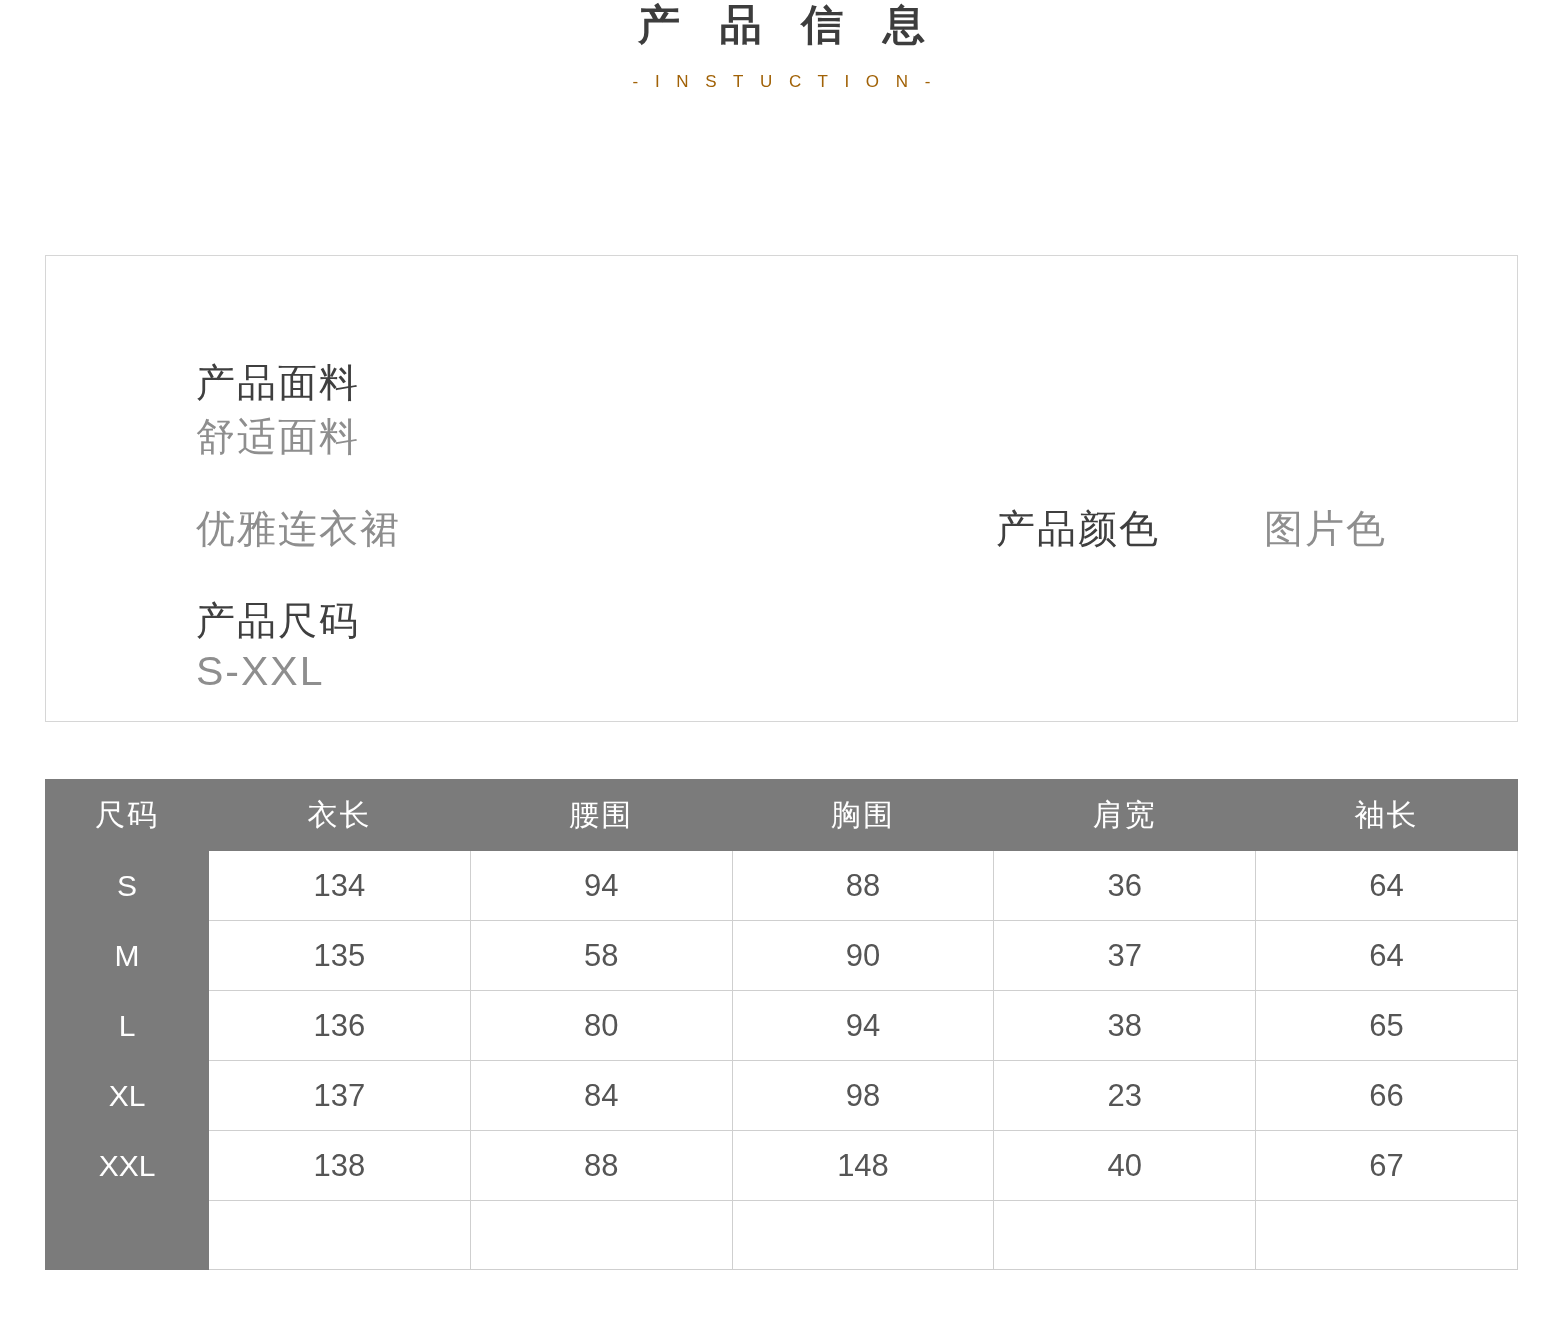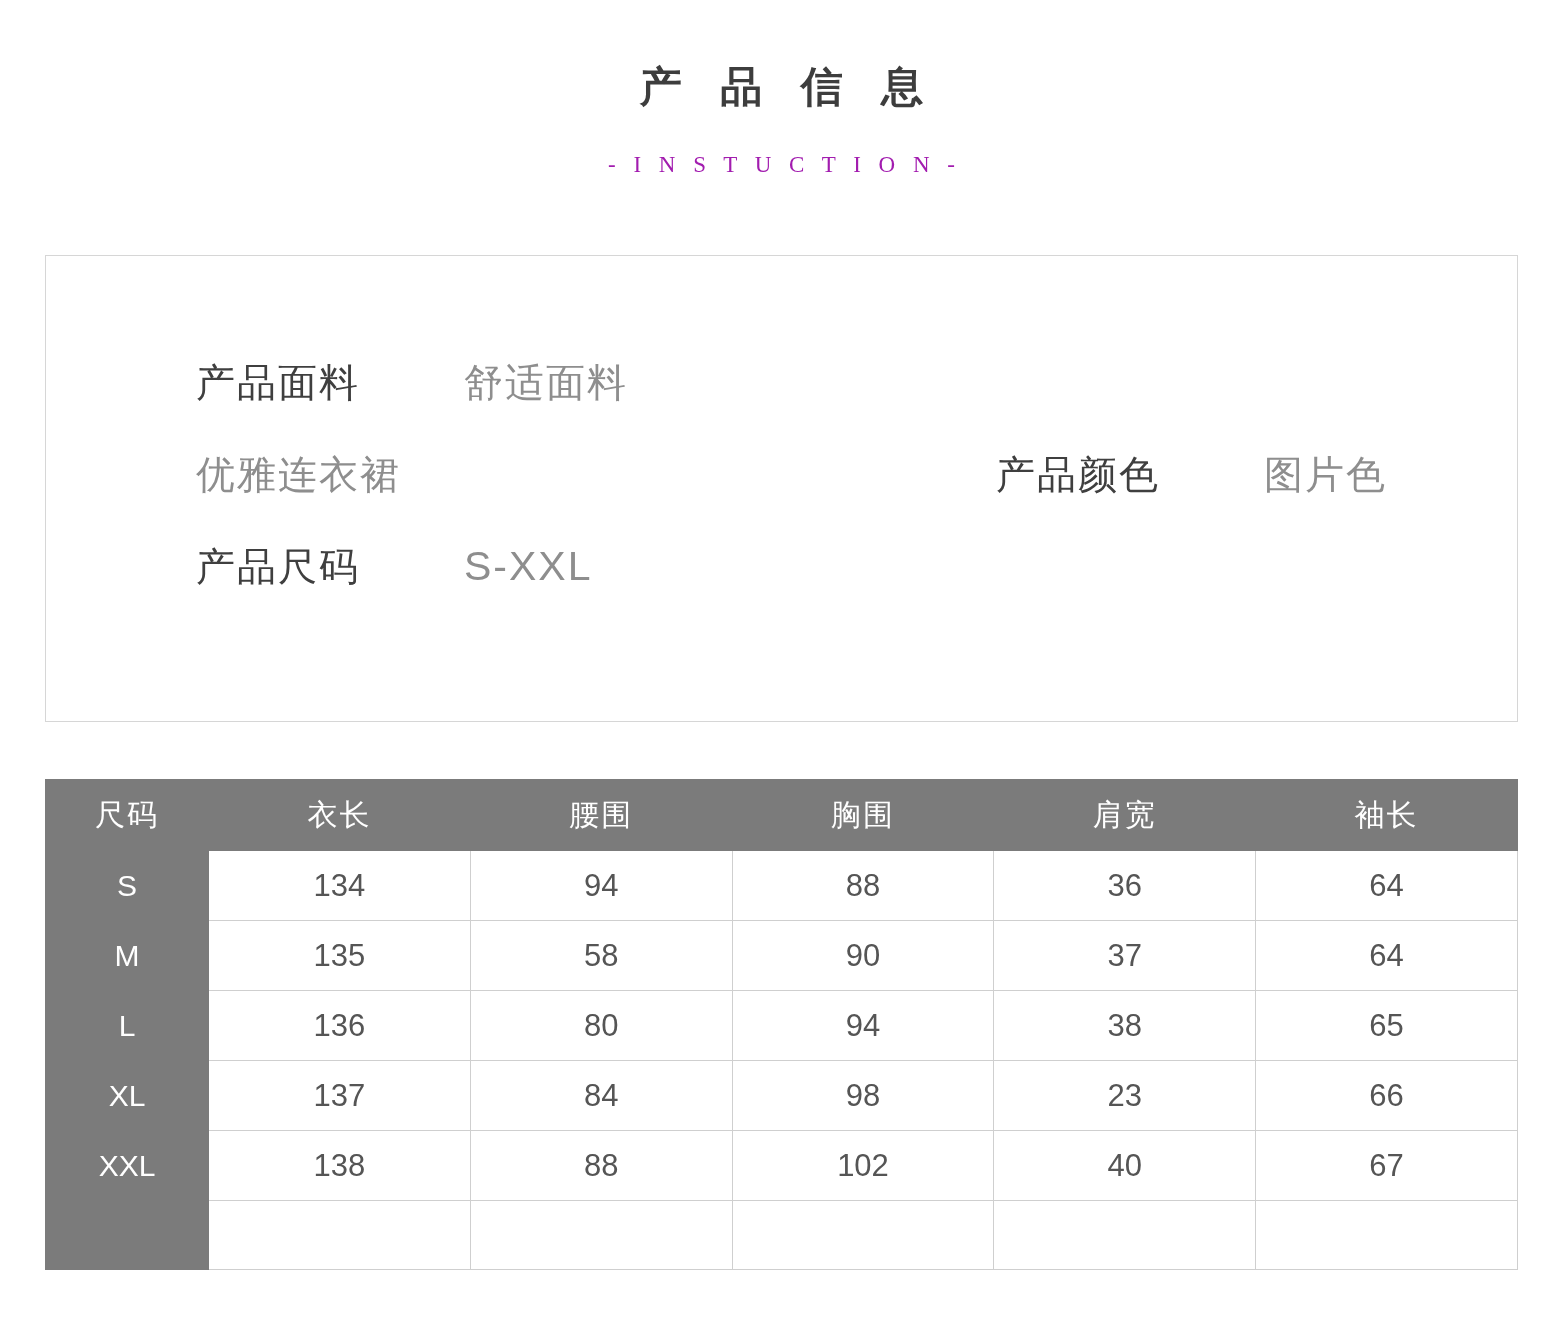--- a/index.html
+++ b/index.html
@@ -12,36 +12,34 @@
     height: 1322px;
     font-family: "Liberation Sans", sans-serif;
     color: #4a4a4a;
     position: relative;
     overflow: hidden;
   }
 
   
   .header {
     text-align: center;
-    padding-top: 62px;
-    font-family: Liberation Serif, serif;
   }
   .header-title {
     font-size: 42px;
     font-weight: bold;
     letter-spacing: 14px;
     color: #3d3d3d;
     line-height: 1.2;
     text-indent: 14px;
   }
   .header-sub {
-    margin-top: 40px;
-    font-size: 23px;
+    margin-top: 22px;
+    font-size: 17px;
     letter-spacing: 6px;
-    color: #a21caf;
+    color: #a16207;
     text-indent: 6px;
   }
 
   
   .info-box {
     position: absolute;
     left: 45px;
     top: 255px;
     width: 1473px;
     height: 467px;
@@ -56,21 +54,21 @@
   }
   .info-row {
     display: flex;
     align-items: baseline;
     margin-bottom: 38px;
   }
   .info-col {
     display: flex;
     align-items: baseline;
   }
-  .info-col.left { width: 800px; }
+  .info-col.left { width: 800px; flex-direction: column; }
   .info-label {
     font-size: 39px;
     color: #3f3f3f;
     letter-spacing: 2px;
     width: 268px;
     flex: none;
   }
   .info-value {
     font-size: 39px;
     color: #8e8e8e;
@@ -209,21 +207,21 @@
       <td>137</td>
       <td>84</td>
       <td>98</td>
       <td>23</td>
       <td>66</td>
     </tr>
     <tr>
       <th>XXL</th>
       <td>138</td>
       <td>88</td>
-      <td>102</td>
+      <td>148</td>
       <td>40</td>
       <td>67</td>
     </tr>
     <tr class="empty">
       <th></th>
       <td></td>
       <td></td>
       <td></td>
       <td></td>
       <td></td>

